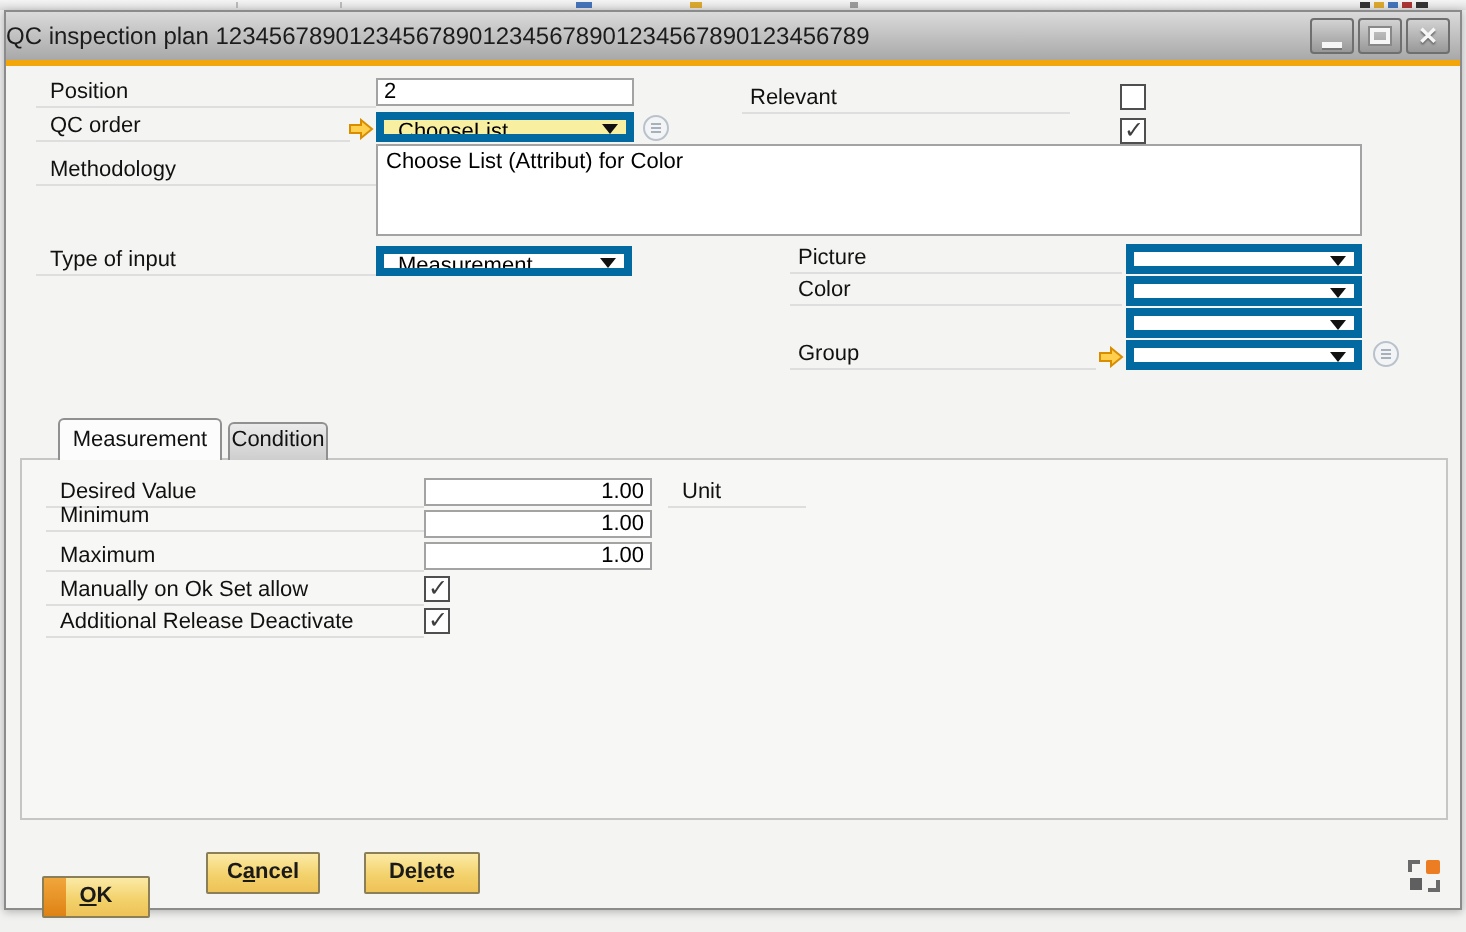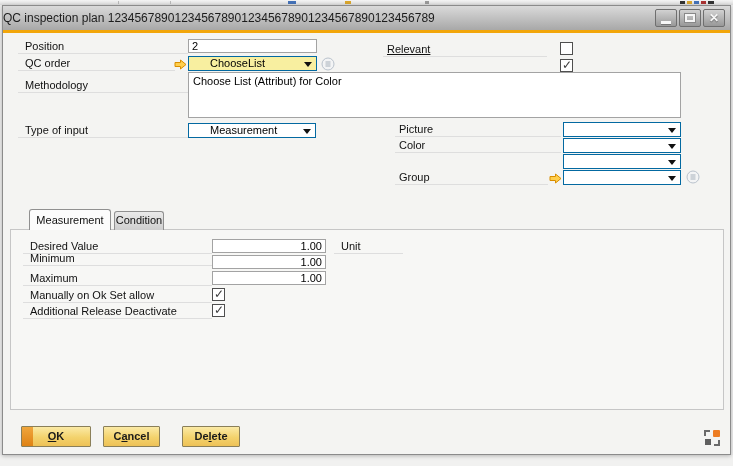--- a/index.html
+++ b/index.html
@@ -22,22 +22,22 @@
   .g-cls{font-size:12px;font-weight:bold;color:#f6f6f6;text-shadow:0 1px 1px #666;line-height:1;}
   .accent{position:absolute;left:0;top:24px;right:0;height:3px;background:#F2A60A;}
   .client{position:absolute;left:0;top:27px;right:0;bottom:0;}
 
   .lblrow{position:absolute;height:15px;border-bottom:1px solid #dedede;font-size:11px;color:#111;
     box-sizing:border-box;line-height:14px;padding-left:7px;white-space:nowrap;}
   .lblrow.rt{padding-left:4px;}
   .input{position:absolute;background:#fff;border:1px solid #a3a3a3;font-size:11px;color:#000;
     box-sizing:border-box;padding:1px 3px;line-height:11px;white-space:nowrap;overflow:hidden;}
   .num{text-align:right;}
-  .dropdown{position:absolute;background:#fff;border:1px solid #0369a1;box-sizing:border-box;
-    font-size:11px;color:#000;line-height:13px;padding-left:21px;white-space:nowrap;overflow:hidden;}
+  .dropdown{position:absolute;background:#fff;border:4px solid #0369a1;box-sizing:border-box;
+    font-size:11px;color:#000;line-height:13px;padding-left:7px;white-space:nowrap;overflow:hidden;}
   .ddarrow{position:absolute;right:4px;top:50%;margin-top:-2px;width:0;height:0;
     border-left:4px solid transparent;border-right:4px solid transparent;border-top:5px solid #111;}
   .combo-hl{background:#F8EFA0;}
   .checkbox{position:absolute;width:13px;height:13px;background:#fff;border:1px solid #4f4f4f;box-sizing:border-box;}
   .checkbox.checked::after{content:"\2713";position:absolute;left:1px;top:-2px;font-size:12px;color:#3e3e3e;}
   .textarea{position:absolute;background:#fff;border:1px solid #a3a3a3;box-sizing:border-box;
     font-size:11px;color:#000;padding:2px 4px;line-height:13px;}
   .icon{position:absolute;}
 
   .tab{position:absolute;box-sizing:border-box;font-size:11px;color:#111;text-align:center;
@@ -113,21 +113,21 @@
 
       <div class="lblrow" style="left:15px;top:45px;width:170px;"><span>Methodology</span></div>
       <div class="textarea" style="left:185px;top:39px;width:493px;height:46px;"><span>Choose List (Attribut) for Color</span></div>
 
       <div class="lblrow" style="left:15px;top:90px;width:170px;"><span>Type of input</span></div>
       <div class="dropdown" style="left:185px;top:90px;width:128px;height:15px;">
         <span>Measurement</span>
         <span class="ddarrow"></span>
       </div>
 
-      <div class="lblrow rt" style="left:380px;top:9px;width:164px;text-decoration:underline;"><span>Relevant</span></div>
+      <div class="lblrow rt" style="left:368px;top:9px;width:164px;"><span>Relevant</span></div>
       <div class="checkbox" style="left:557px;top:9px;"></div>
 
       <div class="checkbox checked" style="left:557px;top:26px;"></div>
 
       <div class="lblrow rt" style="left:392px;top:89px;width:166px;"><span>Picture</span></div>
       <div class="dropdown" style="left:560px;top:89px;width:118px;height:15px;">
         <span></span>
         <span class="ddarrow"></span>
       </div>
 
@@ -168,21 +168,21 @@
 
       <div class="lblrow" style="left:20px;top:238px;width:189px;z-index:2;"><span>Maximum</span></div>
       <div class="input num" style="left:209px;top:238px;width:114px;height:14px;z-index:2;"><span>1.00</span></div>
 
       <div class="lblrow" style="left:20px;top:255px;width:189px;z-index:2;"><span>Manually on Ok Set allow</span></div>
       <div class="checkbox checked" style="left:209px;top:255px;z-index:2;"></div>
 
       <div class="lblrow" style="left:20px;top:271px;width:189px;z-index:2;"><span>Additional Release Deactivate</span></div>
       <div class="checkbox checked" style="left:209px;top:271px;z-index:2;"></div>
 
-      <div class="goldbtn" style="left:18px;top:393px;width:70px;height:21px;">
+      <div class="goldbtn" style="left:18px;top:405px;width:54px;height:21px;">
         <div class="okstrip"></div>
         <span class="btnlabel"><u>O</u>K</span>
       </div>
       <div class="goldbtn" style="left:100px;top:393px;width:57px;height:21px;">
         <span class="btnlabel">C<u>a</u>ncel</span>
       </div>
       <div class="goldbtn" style="left:179px;top:393px;width:58px;height:21px;">
         <span class="btnlabel">De<u>l</u>ete</span>
       </div>
 

